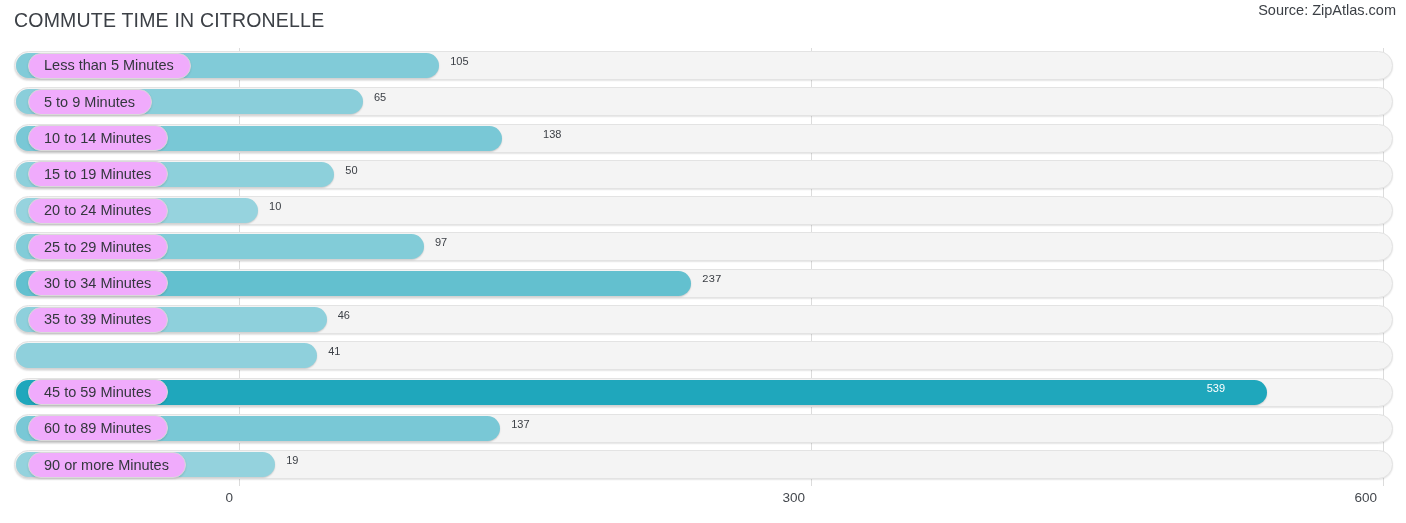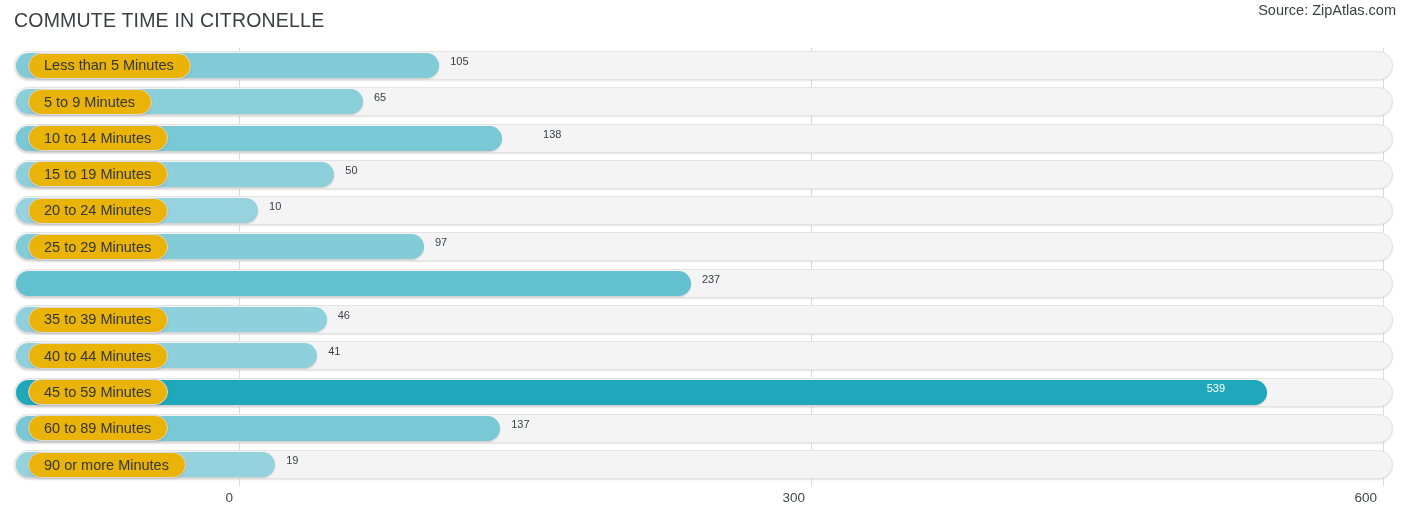--- a/index.html
+++ b/index.html
@@ -92,21 +92,21 @@
     top: 5px;
     height: 25px;
     border-radius: 13px;
     box-shadow: 0 1px 1.5px rgba(0,0,0,0.17);
   }
   .label-pill {
     position: absolute;
     left: 28px;
     top: 4.5px;
     height: 26px;
-    background: #eab308;
+    background: #f0abfc;
     border: 1px solid #d9d9d9;
     border-radius: 14px;
     box-sizing: border-box;
     display: flex;
     align-items: center;
     padding: 0 16px 0 15px;
     box-shadow: 0 1px 2px rgba(0,0,0,0.12);
     white-space: nowrap;
   }
   .label-pill span {
@@ -202,36 +202,36 @@
           <div class="track"></div>
           <div class="bar" style="width: 407.947px; background: rgb(130, 204, 216);"></div>
           <div class="label-pill">
             <span>25 to 29 Minutes</span>
           </div>
           <div class="value" style="left: 434.947px;">97</div>
         </div>
         <div class="row">
           <div class="track"></div>
           <div class="bar" style="width: 674.88px; background: rgb(99, 192, 207);"></div>
-          <div class="value" style="left: 701.88px;">237</div>
+          <div class="label-pill">
+            <span>30 to 34 Minutes</span>
+          </div>
+          <div class="value" style="left: 701.88px; font-family: Liberation Mono, monospace;">237</div>
         </div>
         <div class="row">
           <div class="track"></div>
           <div class="bar" style="width: 310.707px; background: rgb(142, 208, 220);"></div>
           <div class="label-pill">
             <span>35 to 39 Minutes</span>
           </div>
           <div class="value" style="left: 337.707px;">46</div>
         </div>
         <div class="row">
           <div class="track"></div>
           <div class="bar" style="width: 301.173px; background: rgb(143, 208, 220);"></div>
-          <div class="label-pill">
-            <span>40 to 44 Minutes</span>
-          </div>
           <div class="value" style="left: 328.173px;">41</div>
         </div>
         <div class="row">
           <div class="track"></div>
           <div class="bar" style="width: 1250.69px; background: rgb(31, 167, 188);"></div>
           <div class="label-pill">
             <span>45 to 59 Minutes</span>
           </div>
           <div class="value inside" style="left: 1206.69px;">539</div>
         </div>

